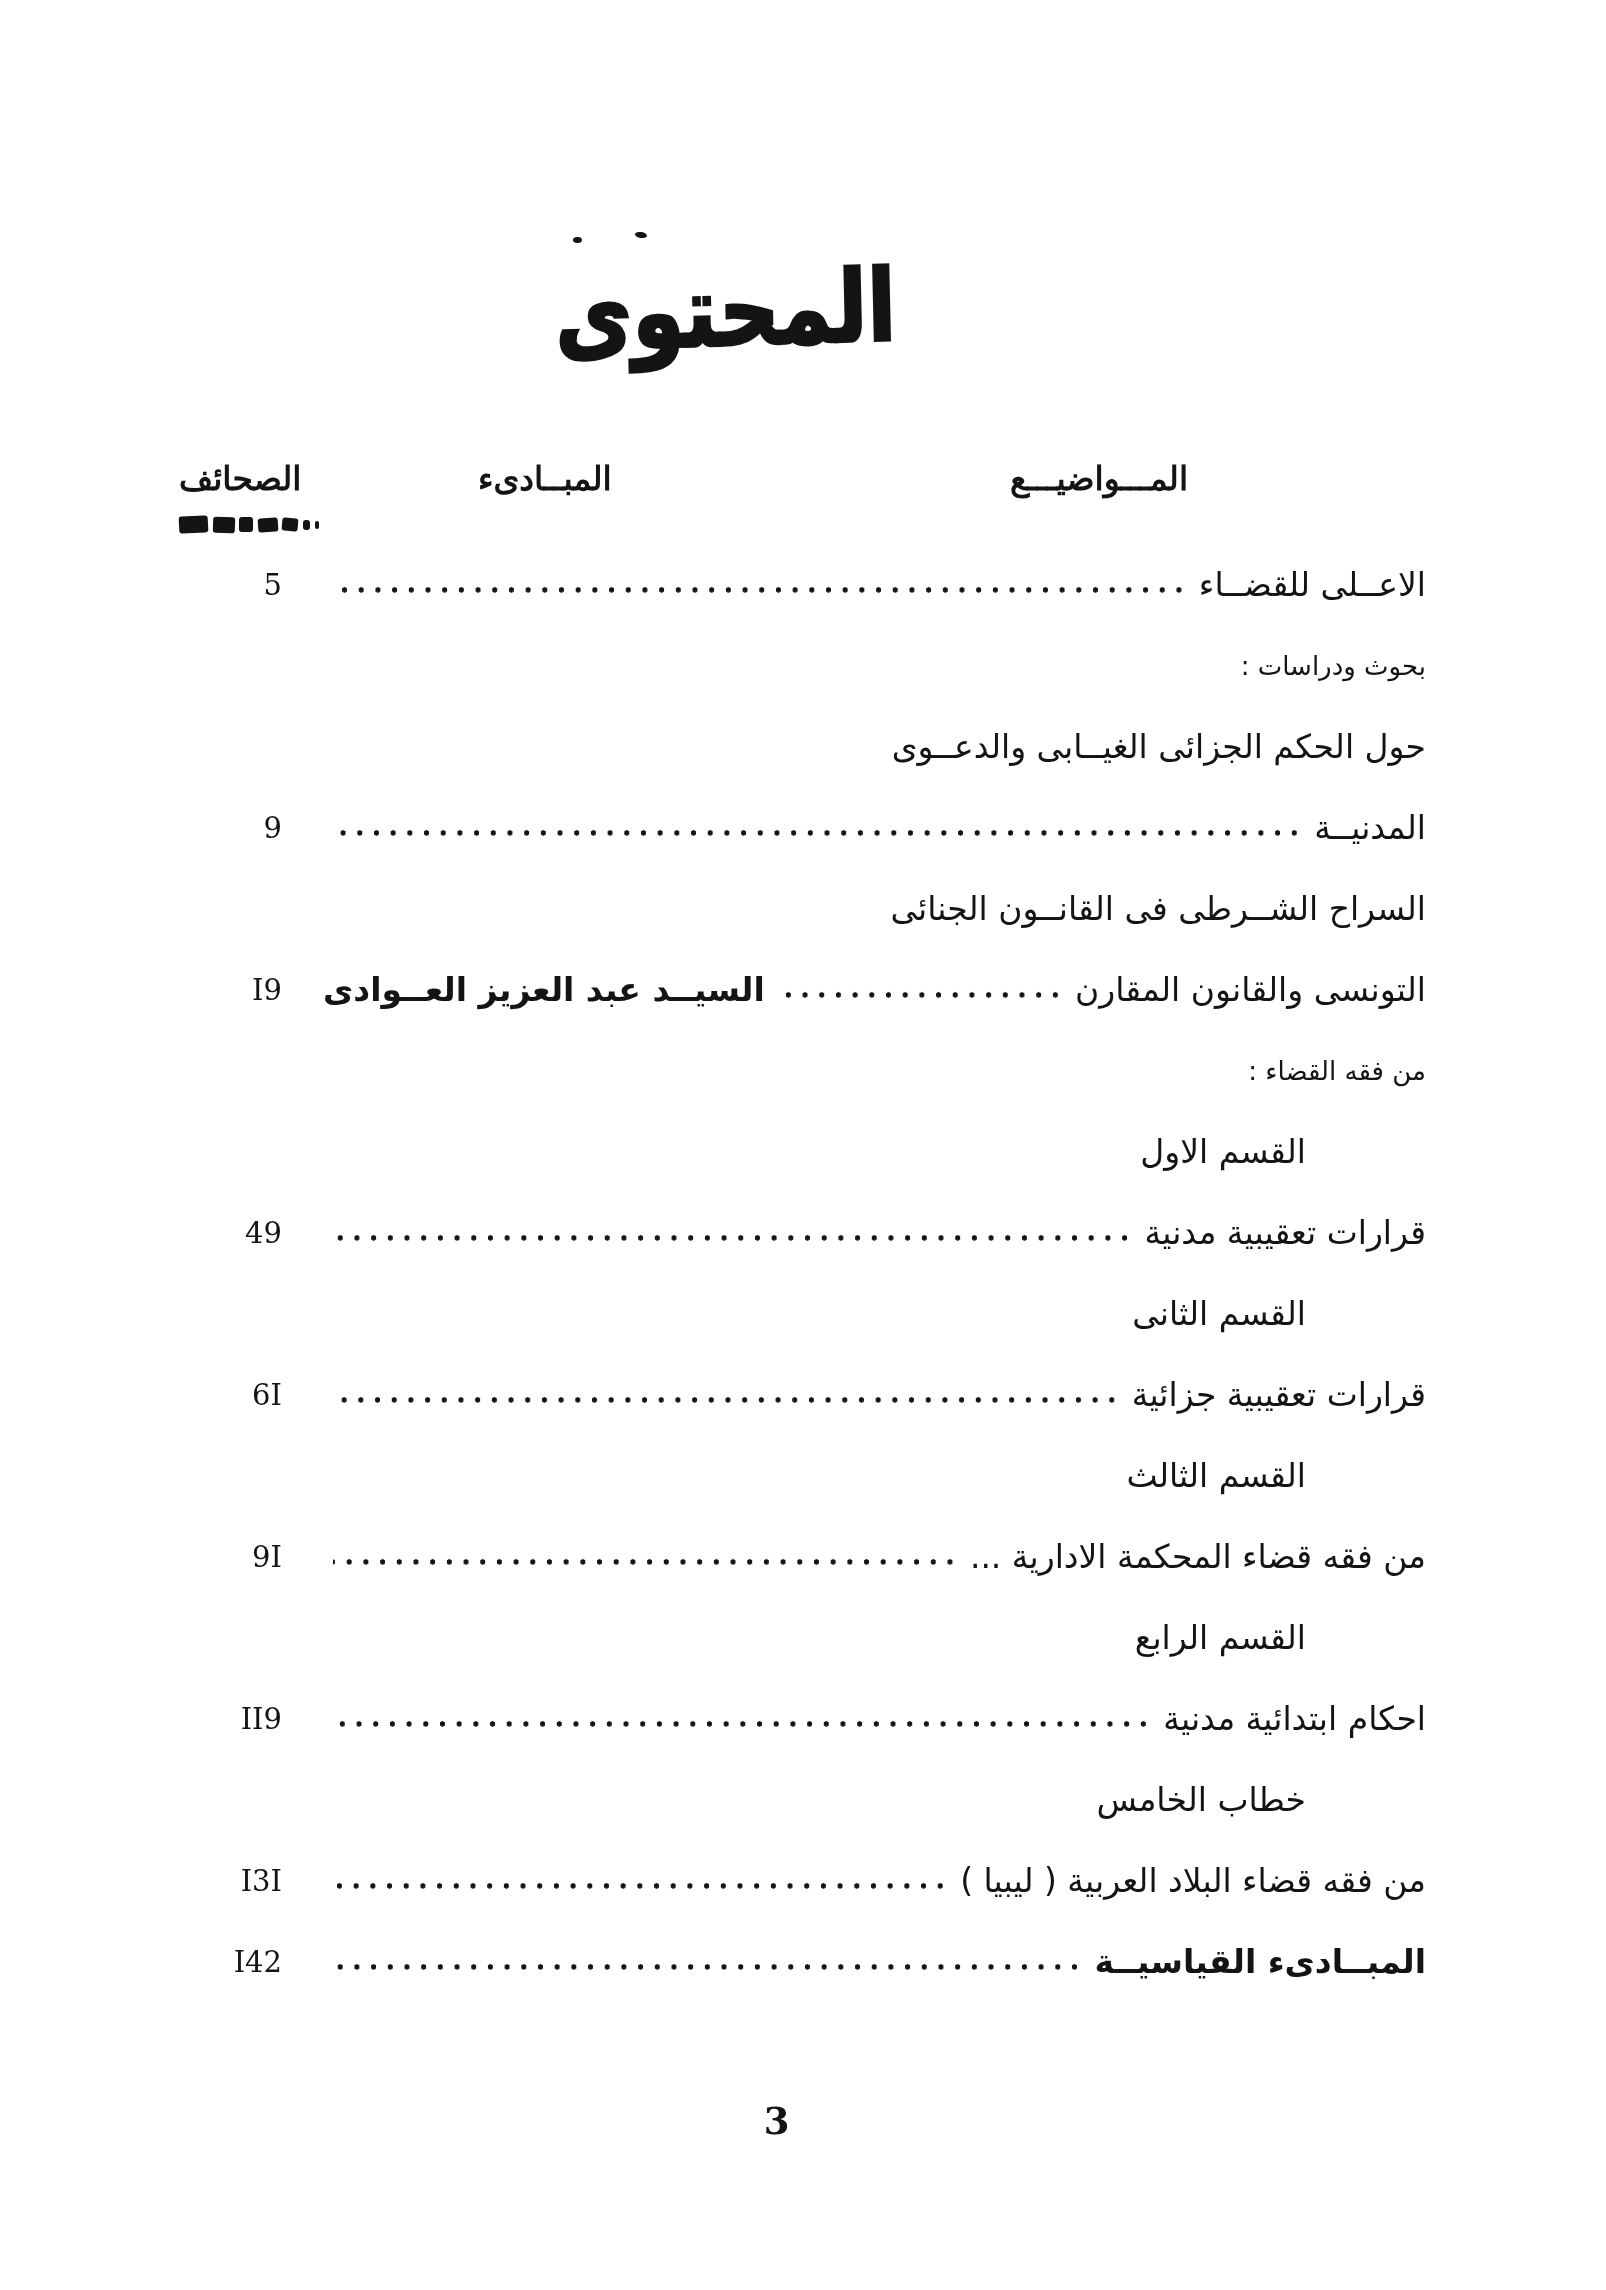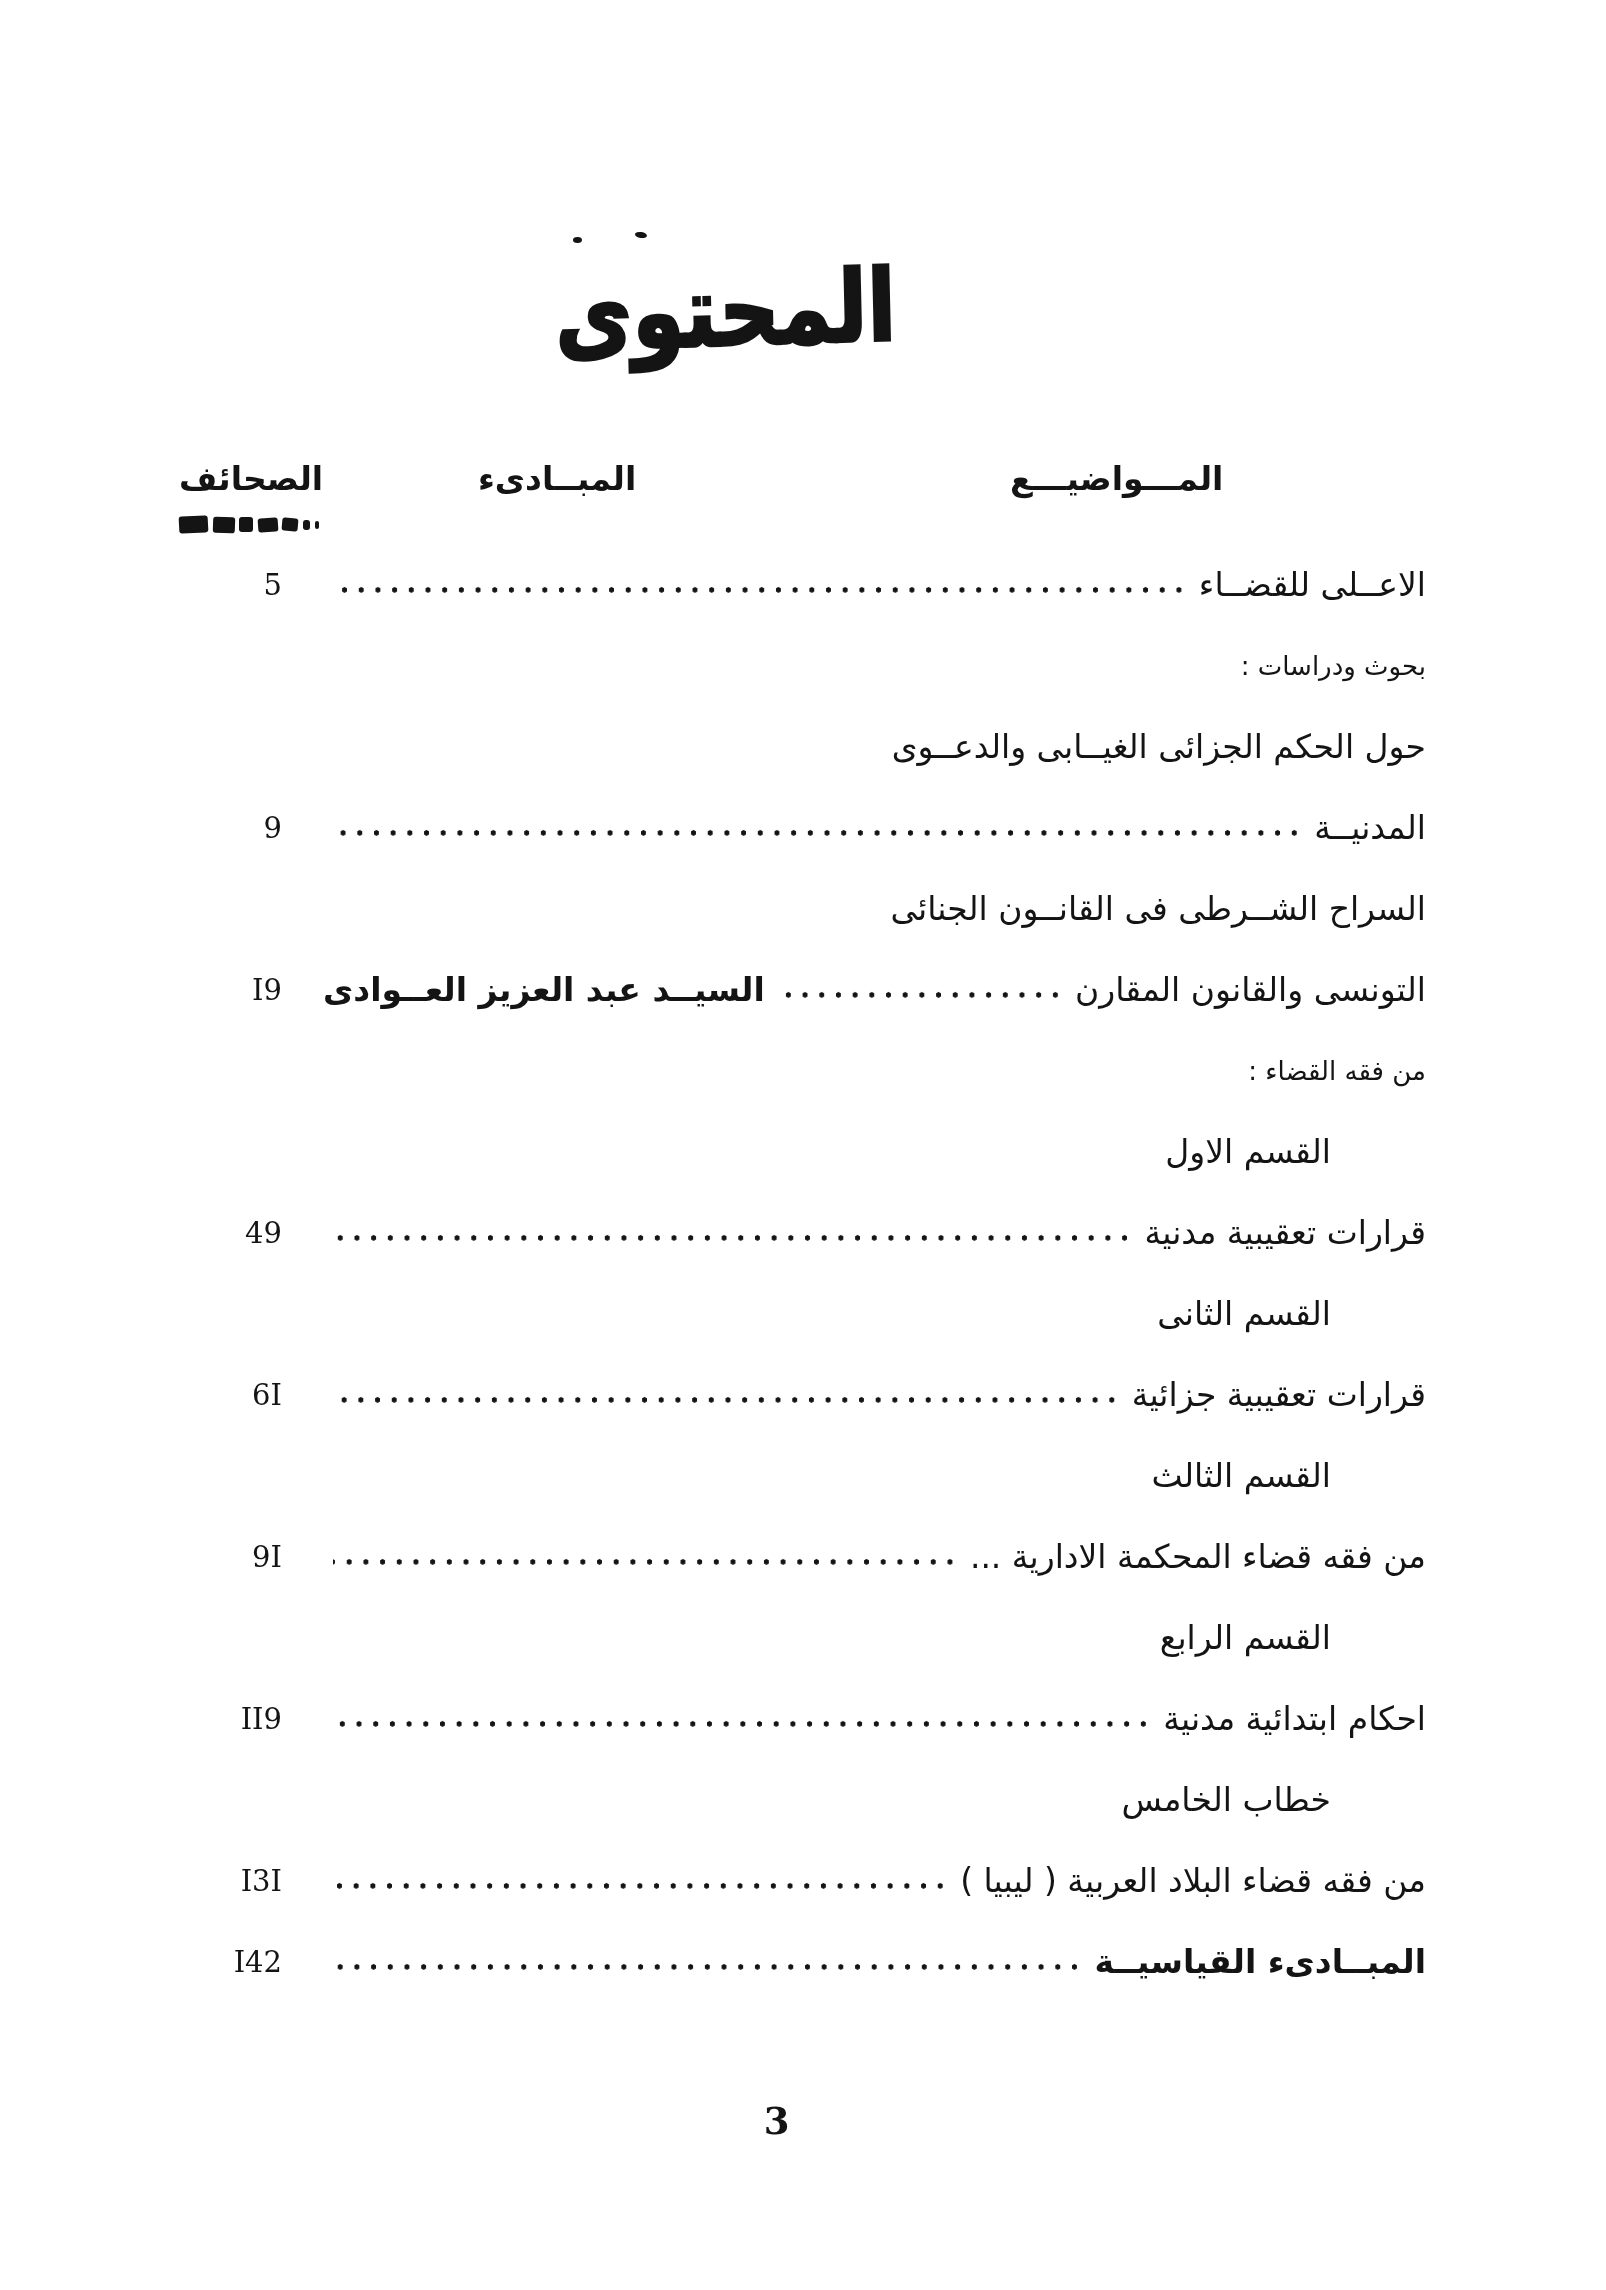--- a/index.html
+++ b/index.html
@@ -49,20 +49,21 @@
   .speck-a{top:237px;left:573px;width:8.8px;height:5.9px;}
   .speck-b{top:232px;left:635px;width:11.8px;height:5.9px;transform:rotate(8deg);}
 
   
   .col-header{
     position:absolute;
     top:459px;
     font-size:33px;
     font-weight:bold;
     white-space:nowrap;
+    font-family:Liberation Serif, serif;
   }
   .hdr-topics{left:1010px;}
   .hdr-editors{left:478px;}
   .hdr-pages{left:179px;}
 
   
   .smudge{
     position:absolute;
     top:514px;
     left:179px;
@@ -97,21 +98,21 @@
     height:51px;
     margin-top:30px;
     display:flex;
     align-items:center;
     font-size:33px;
     white-space:nowrap;
   }
   .row:first-child{margin-top:0;}
   .row .topic{flex:0 0 auto;}
   .row.heading{font-weight:normal;font-size:26px;}
-  .row.section{margin-right:95px;}
+  .row.section{margin-right:120px;}
   .row.bold .topic{font-weight:bold;}
   .dots{
     flex:1 1 auto;
     align-self:center;
     height:11.8px;
     margin:9.8px 11.8px 0 9.8px;
     background-image:radial-gradient(circle, var(--ink) 2.4px, rgba(0,0,0,0) 2.9px);
     background-size:16.7px 11.8px;
     background-repeat:repeat-x;
     background-position:right center;

